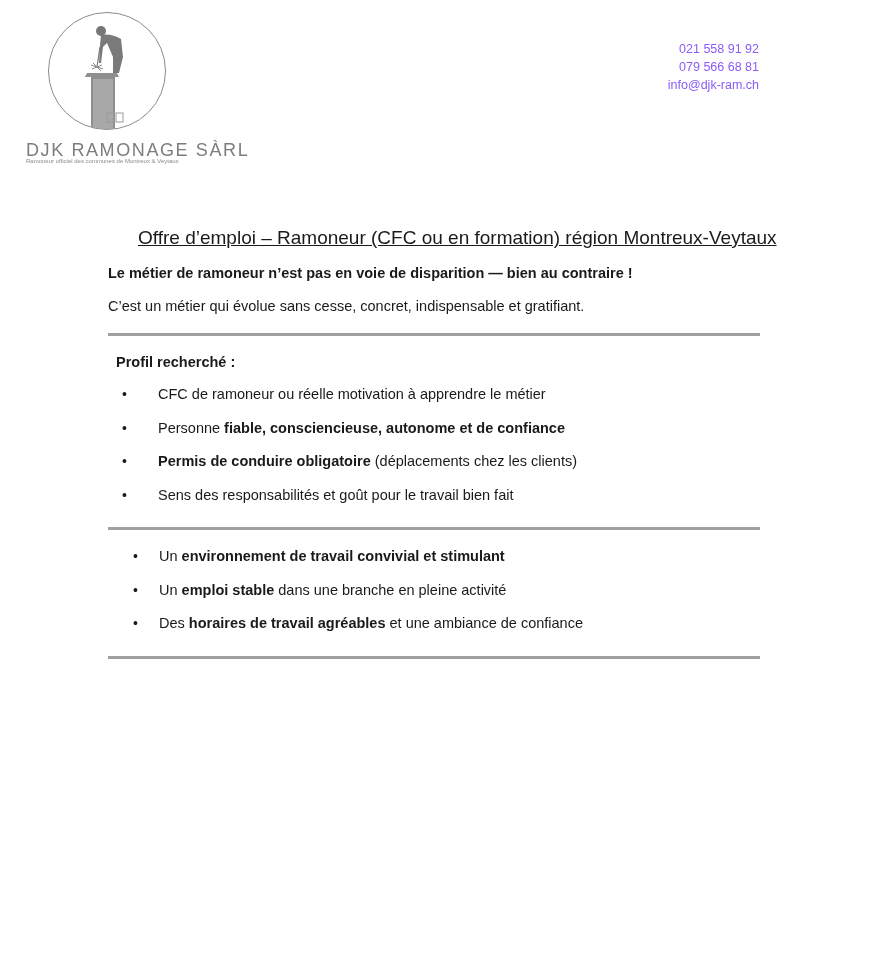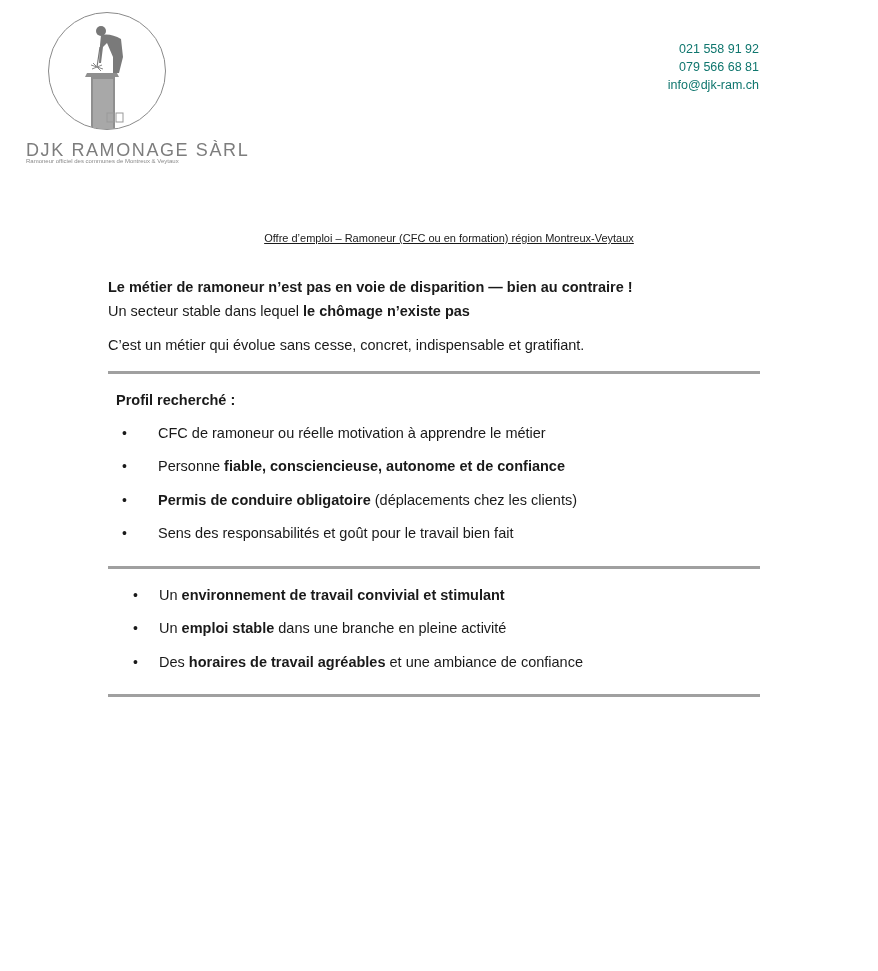--- a/index.html
+++ b/index.html
@@ -51,36 +51,36 @@
       color: #8a8a8a;
       white-space: nowrap;
     }
     .contact {
       position: absolute;
       right: 119px;
       top: 40px;
       text-align: right;
       font-size: 12.5px;
       line-height: 18px;
-      color: #0f766e;
+      color: #8b5cf6;
     }
     .contact div { white-space: nowrap; }
     .content {
       position: absolute;
       left: 108px;
       top: 226px;
       width: 652px;
       font-size: 14.5px;
       line-height: 24.5px;
     }
     .title {
       text-align: center;
-      font-size: 11px;
+      font-size: 19px;
       text-decoration: underline;
-      margin: 0 0 24px 30px;
+      margin: 0 0 10px 30px;
       white-space: nowrap;
     }
     p { margin: 0 0 9px 0; }
     b { font-weight: bold; }
     .rule {
       height: 3px;
       background: #a0a0a0;
       border: none;
       margin: 14px 0 14px 0;
     }
@@ -135,21 +135,20 @@
   <div>info@djk-ram.ch</div>
 </div>
 
 <div class="content">
   <div class="title">Offre d’emploi – Ramoneur (CFC ou en formation) région Montreux-Veytaux</div>
 
 
 
   <p style="margin-bottom:9px">
     <b>Le métier de ramoneur n’est pas en voie de disparition — bien au contraire !</b><br>
-    <span><span>Un secteur stable dans lequel </span><b>le chômage n’existe pas</b></span>
   </p>
 
   <p>C’est un métier qui évolue sans cesse, concret, indispensable et gratifiant.</p>
 
   <div class="rule"></div>
 
   <div class="section-title">Profil recherché :</div>
   <ul class="list">
       <li><span class="bullet">•</span><span>CFC de ramoneur ou réelle motivation à apprendre le métier</span></li>
       <li><span class="bullet">•</span><span>Personne </span><b>fiable, consciencieuse, autonome et de confiance</b></li>

